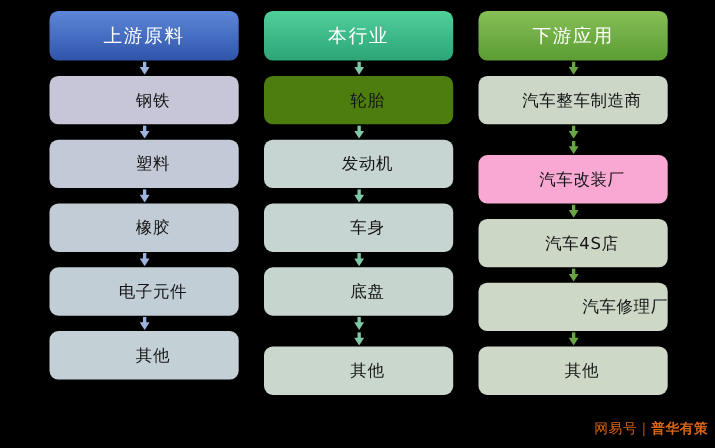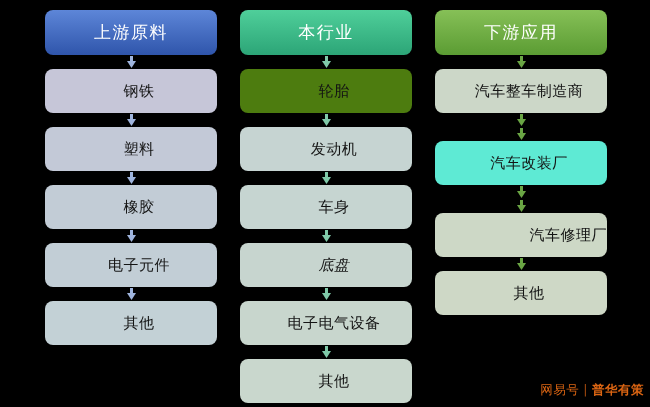--- a/index.html
+++ b/index.html
@@ -176,31 +176,28 @@
       </div>
       <div class="item-box" style="background: rgb(198, 213, 209);">
         <span>车身</span>
       </div>
       <div class="connector">
         <svg width="9" height="12" viewBox="0 0 9 12" aria-hidden="true">
           <rect x="3" y="0" width="3" height="6" fill="#7fc9a8"></rect>
           <path d="M0 5 L9 5 L4.5 12 Z" fill="#7fc9a8"></path>
         </svg>
       </div>
-      <div class="item-box" style="background: rgb(199, 213, 207); font-style: italic;">
+      <div class="item-box" style="background: rgb(199, 213, 207);">
         <span>底盘</span>
       </div>
       <div class="connector">
         <svg width="9" height="12" viewBox="0 0 9 12" aria-hidden="true">
           <rect x="3" y="0" width="3" height="6" fill="#7fc9a8"></rect>
           <path d="M0 5 L9 5 L4.5 12 Z" fill="#7fc9a8"></path>
         </svg>
-      </div>
-      <div class="item-box" style="background: rgb(200, 214, 205);">
-        <span>电子电气设备</span>
       </div>
       <div class="connector">
         <svg width="9" height="12" viewBox="0 0 9 12" aria-hidden="true">
           <rect x="3" y="0" width="3" height="6" fill="#7fc9a8"></rect>
           <path d="M0 5 L9 5 L4.5 12 Z" fill="#7fc9a8"></path>
         </svg>
       </div>
       <div class="item-box" style="background: rgb(201, 215, 205);">
         <span>其他</span>
       </div>
@@ -223,28 +220,31 @@
           <rect x="3" y="0" width="3" height="6" fill="#6aa544"></rect>
           <path d="M0 5 L9 5 L4.5 12 Z" fill="#6aa544"></path>
         </svg>
       </div>
       <div class="connector">
         <svg width="9" height="12" viewBox="0 0 9 12" aria-hidden="true">
           <rect x="3" y="0" width="3" height="6" fill="#6aa544"></rect>
           <path d="M0 5 L9 5 L4.5 12 Z" fill="#6aa544"></path>
         </svg>
       </div>
-      <div class="item-box" style="background: #5eead4;">
+      <div class="item-box" style="background: #f9a8d4;">
         <span>汽车改装厂</span>
       </div>
       <div class="connector">
         <svg width="9" height="12" viewBox="0 0 9 12" aria-hidden="true">
           <rect x="3" y="0" width="3" height="6" fill="#6aa544"></rect>
           <path d="M0 5 L9 5 L4.5 12 Z" fill="#6aa544"></path>
         </svg>
+      </div>
+      <div class="item-box" style="background: rgb(205, 215, 198);">
+        <span>汽车4S店</span>
       </div>
       <div class="connector">
         <svg width="9" height="12" viewBox="0 0 9 12" aria-hidden="true">
           <rect x="3" y="0" width="3" height="6" fill="#6aa544"></rect>
           <path d="M0 5 L9 5 L4.5 12 Z" fill="#6aa544"></path>
         </svg>
       </div>
       <div class="item-box" style="background: rgb(205, 216, 198); justify-content: flex-end;">
         <span>汽车修理厂</span>
       </div>

